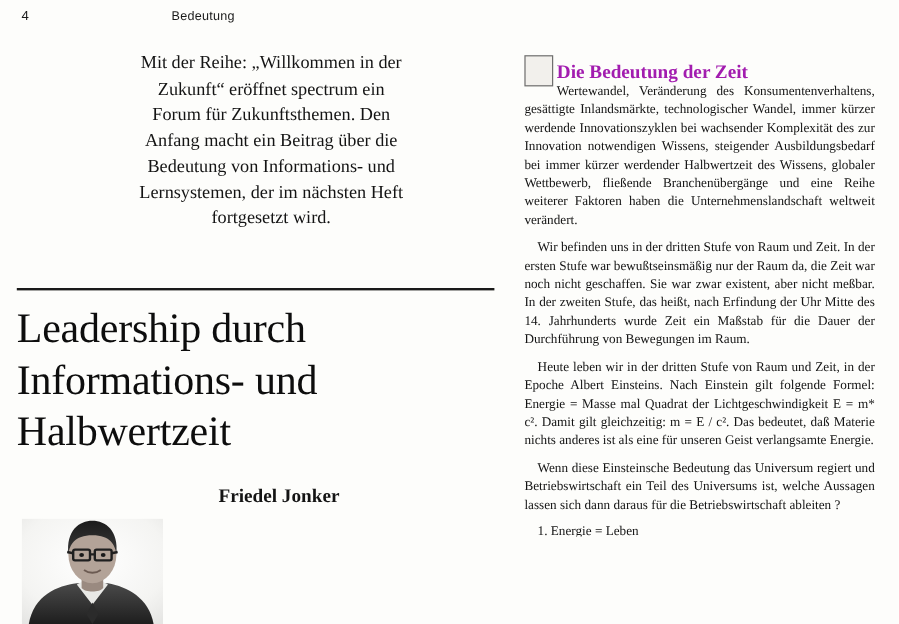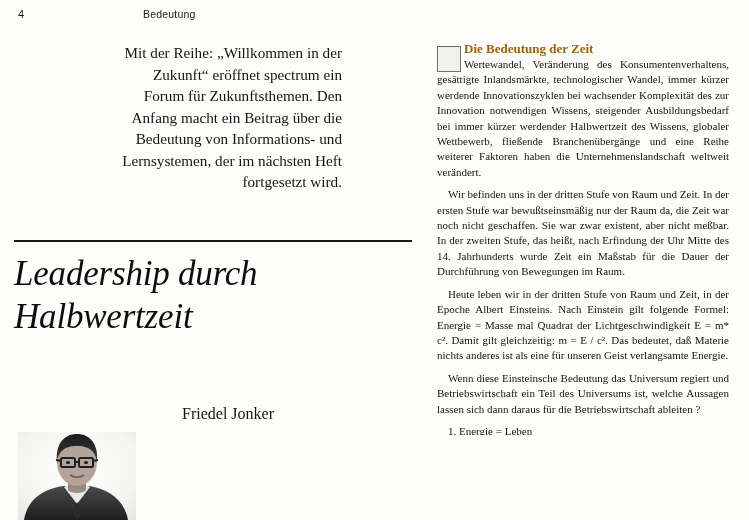--- a/index.html
+++ b/index.html
@@ -52,21 +52,21 @@
 
   .standfirst {
     position: absolute;
     left: 110px;
     top: 42px;
     width: 232px;
     font-family: "Liberation Serif", serif;
     font-size: 15.2px;
     line-height: 21.5px;
     color: #141414;
-    text-align: right;
+    text-align: center;
   }
 
   .rule {
     position: absolute;
     left: 14px;
     top: 240px;
     width: 398px;
     height: 2px;
     background: #1a1a1a;
   }
@@ -74,30 +74,30 @@
   .headline {
     position: absolute;
     left: 14px;
     top: 252px;
     width: 400px;
     font-family: "Liberation Serif", serif;
     font-size: 35px;
     line-height: 43px;
     color: #0d0d0d;
     letter-spacing: -0.2px;
-    font-style: italic;
   }
 
   .byline {
     position: absolute;
     left: 182px;
     top: 405px;
     font-family: "Liberation Serif", serif;
     font-size: 16px;
     color: #141414;
+    font-weight: bold;
   }
 
   
   .photo {
     position: absolute;
     left: 18px;
     top: 432px;
     width: 118px;
     height: 88px;
     overflow: hidden;
@@ -114,25 +114,25 @@
     position: absolute;
     left: 0px;
     top: 6px;
     width: 22px;
     height: 24px;
     border: 1px solid #6f6f6f;
     background: #f2f0ec;
   }
   .section-title {
     font-family: "Liberation Serif", serif;
-    font-size: 13px;
+    font-size: 16px;
     font-weight: bold;
     line-height: 17px;
-    margin: 0 0 0 27px;
-    color: #a16207;
+    margin: 12px 0 0 27px;
+    color: #a21caf;
   }
   .body-text p {
     margin: 0;
     font-family: Liberation Serif, serif;
     font-size: 11px;
     line-height: 15.4px;
     text-align: justify;
     color: #131313;
     text-indent: 11px;
     -webkit-hyphens: none;
@@ -158,20 +158,21 @@
   <div class="running-head">Bedeutung</div>
 
   <div class="left-col">
 
     <div class="standfirst">Mit der Reihe: „Willkommen in der Zukunft“ eröffnet spectrum ein Forum für Zukunftsthemen. Den Anfang macht ein Beitrag über die Bedeutung von Informations- und Lernsystemen, der im nächsten Heft fortgesetzt wird.</div>
 
     <div class="rule"></div>
 
     <div class="headline">
       <div>Leadership durch</div>
+      <div>Informations- und</div>
       <div>Halbwertzeit</div>
     </div>
 
     <div class="byline">Friedel Jonker</div>
 
     <div class="photo">
       <svg width="118" height="88" viewBox="0 0 118 88" xmlns="http://www.w3.org/2000/svg">
         <defs>
           <radialGradient id="bg" cx="50%" cy="40%" r="75%">
             <stop offset="0%" stop-color="#ffffff"></stop>

